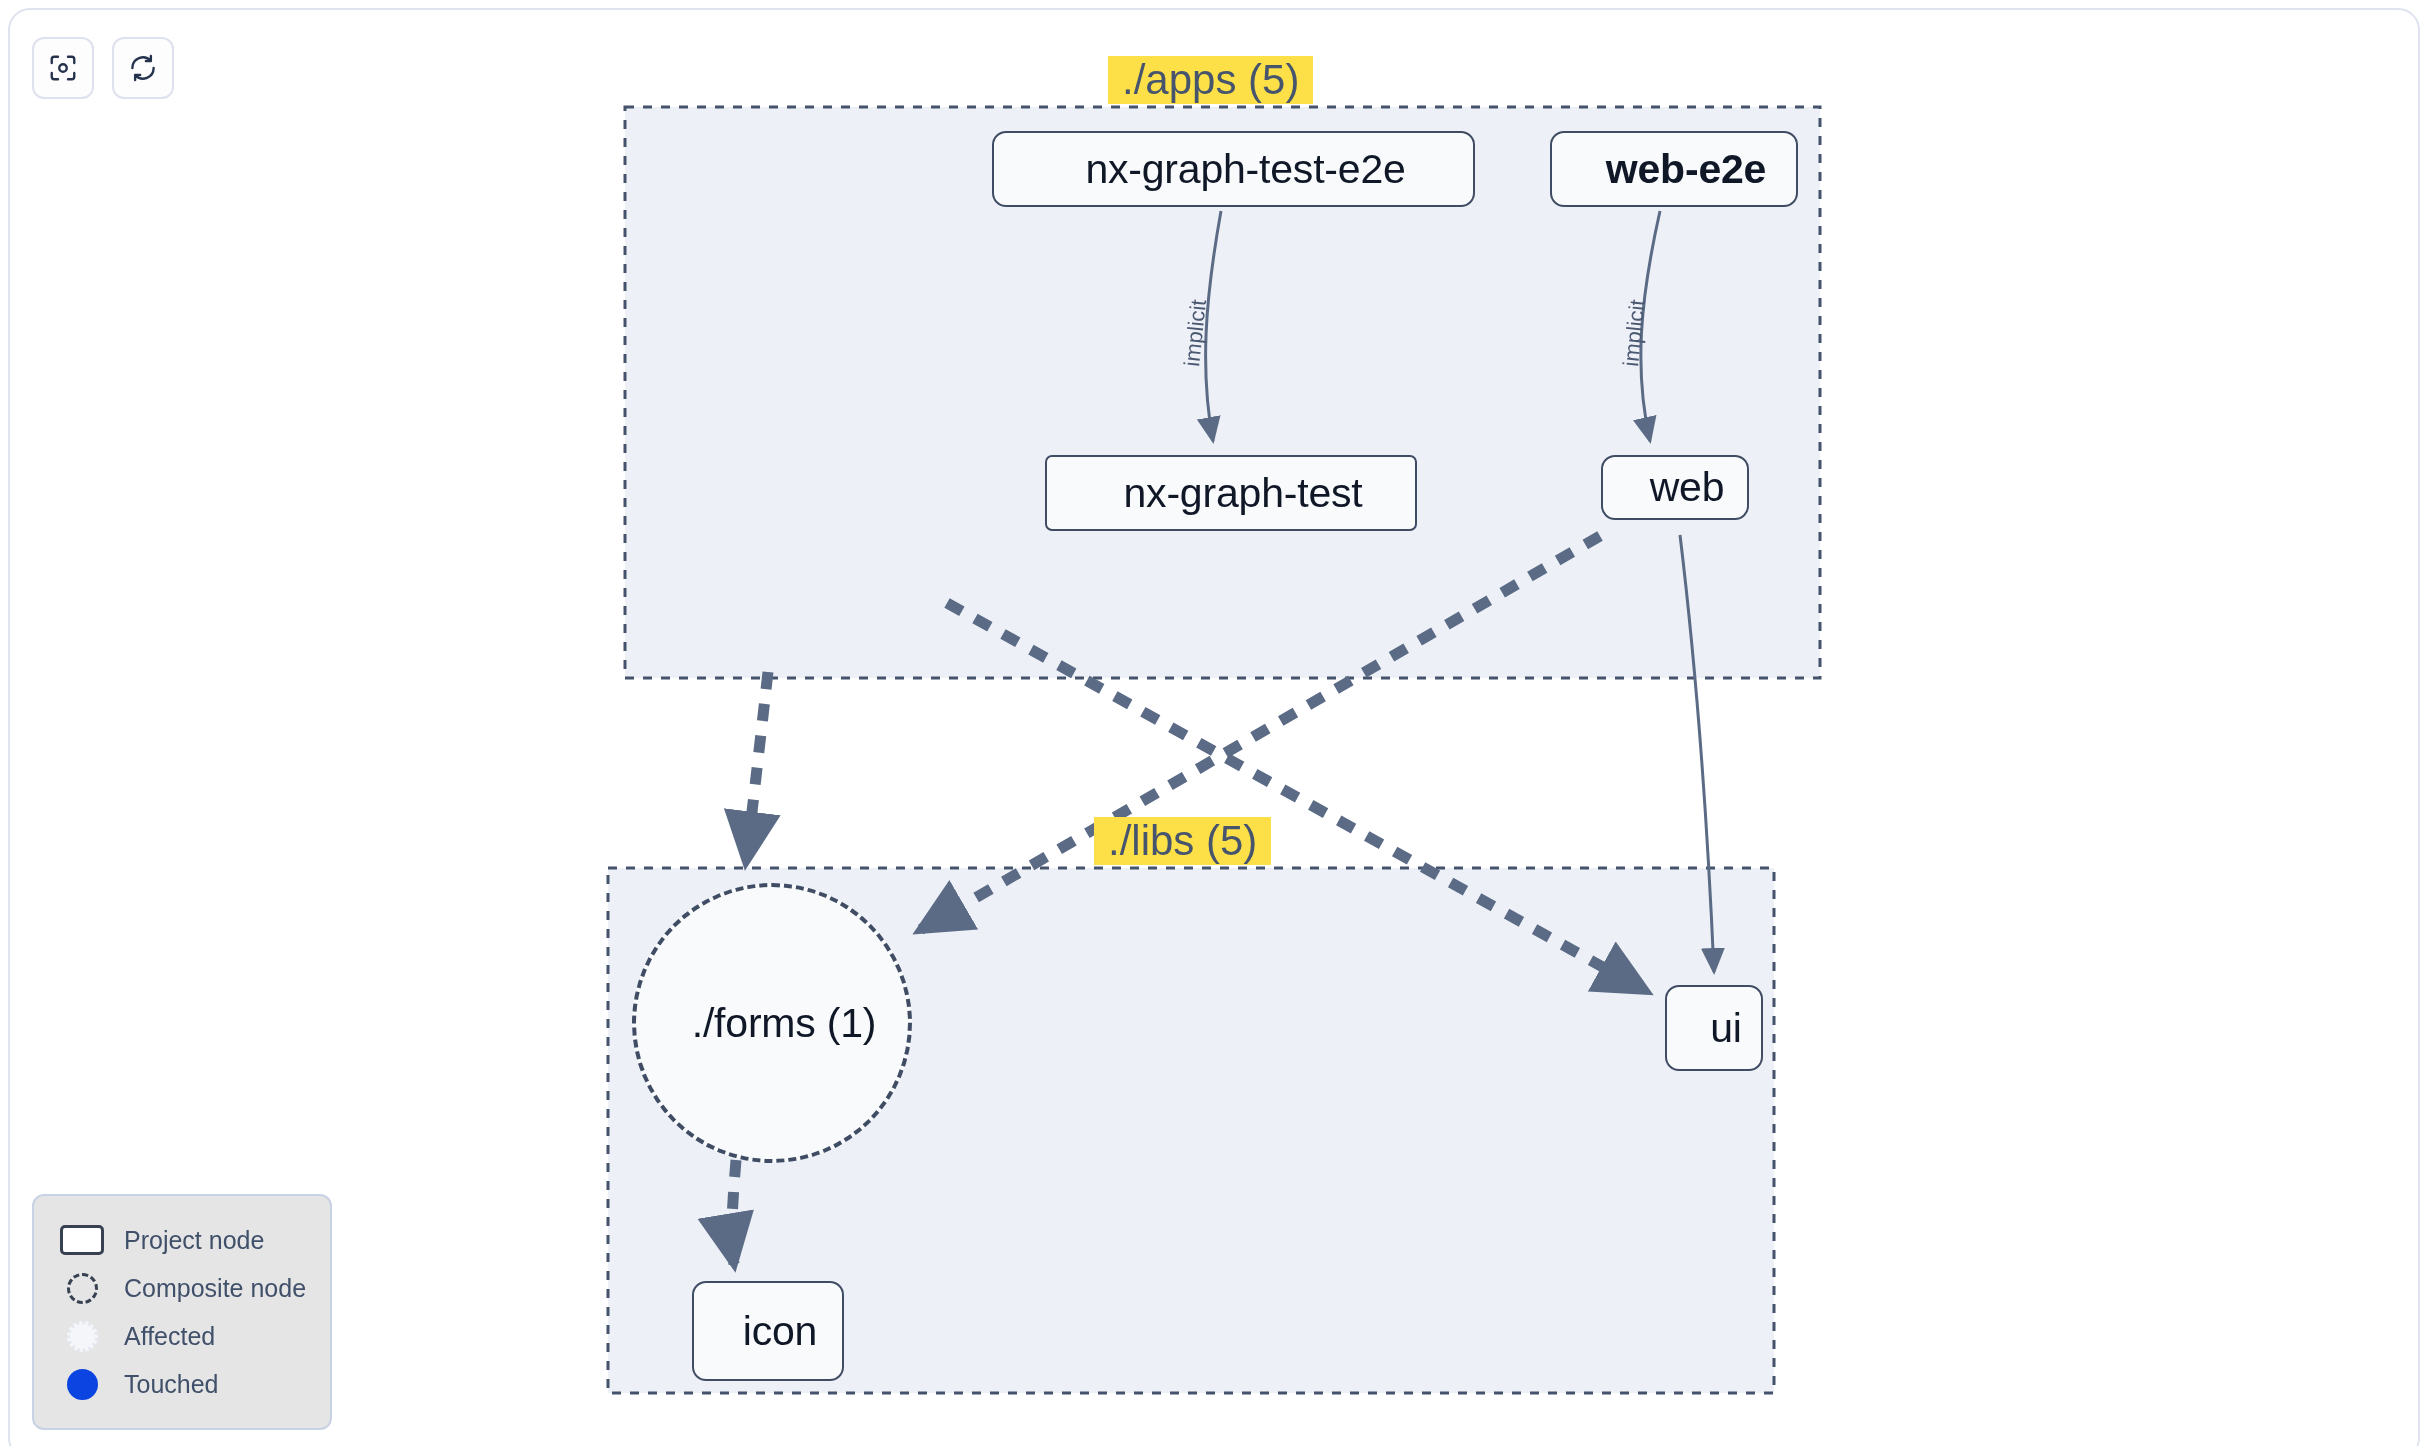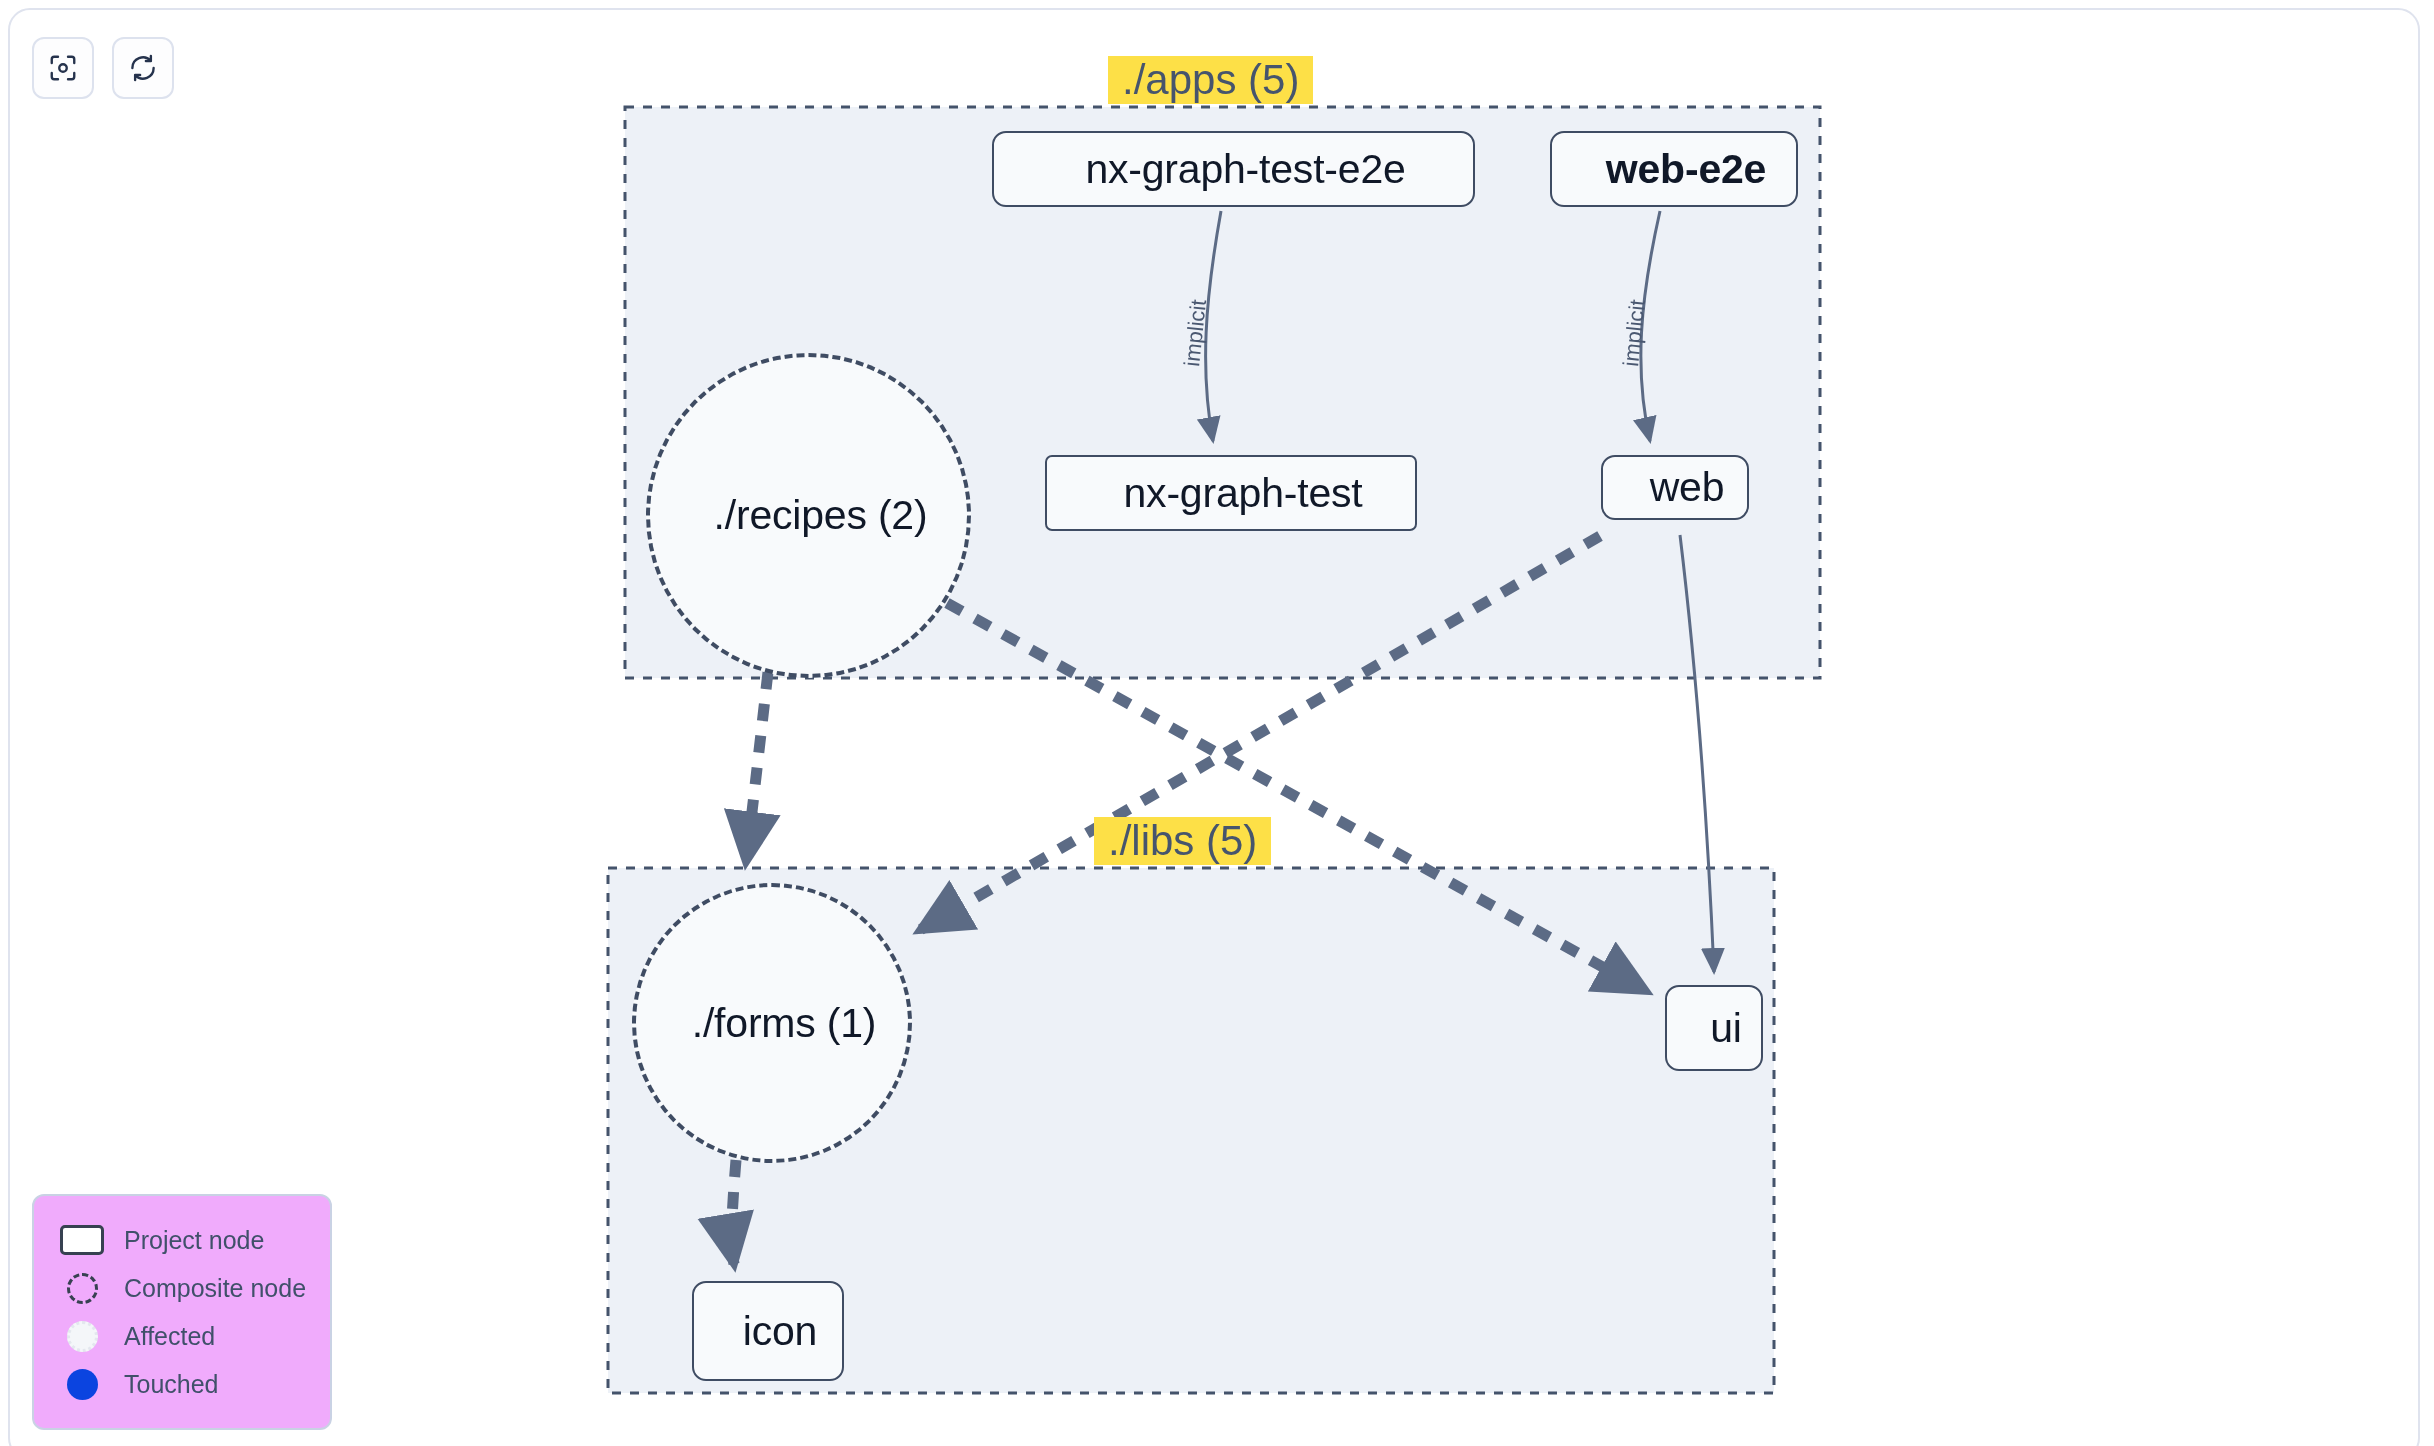--- a/index.html
+++ b/index.html
@@ -119,21 +119,21 @@
   }
 
   
   .legend {
     position: absolute;
     left: 32px;
     top: 1194px;
     width: 300px;
     border: 2px solid #c9d2e4;
     border-radius: 12px;
-    background: #f0abfc;
+    background: #e5e5e5;
     padding: 20px 22px;
     box-sizing: border-box;
     z-index: 40;
   }
   .legend-row {
     display: flex;
     align-items: center;
     height: 48px;
   }
   .legend-swatch {
@@ -246,23 +246,20 @@
   <div class="edge-label" style="left:1601px; top:320px; transform:rotate(-84deg);">implicit</div>
 
   <div class="node node-project" style="left:992px; top:131px; width:483px; height:76px;">
     <span class="node-label">nx-graph-test-e2e</span>
   </div>
 
   <div class="node node-project" style="left:1550px; top:131px; width:248px; height:76px;font-weight:bold;">
     <span class="node-label">web-e2e</span>
   </div>
 
-  <div class="node node-composite" style="left:646px; top:353px; width:325px; height:325px;">
-    <span class="node-label">./recipes (2)</span>
-  </div>
 
   <div class="node node-project" style="left:1045px; top:455px; width:372px; height:76px;border-radius:7px;">
     <span class="node-label">nx-graph-test</span>
   </div>
 
   <div class="node node-project" style="left:1601px; top:455px; width:148px; height:65px;text-align:center;">
     <span class="node-label">web</span>
   </div>
 
   <div class="node node-composite" style="left:632px; top:883px; width:280px; height:280px;justify-content:center;">

